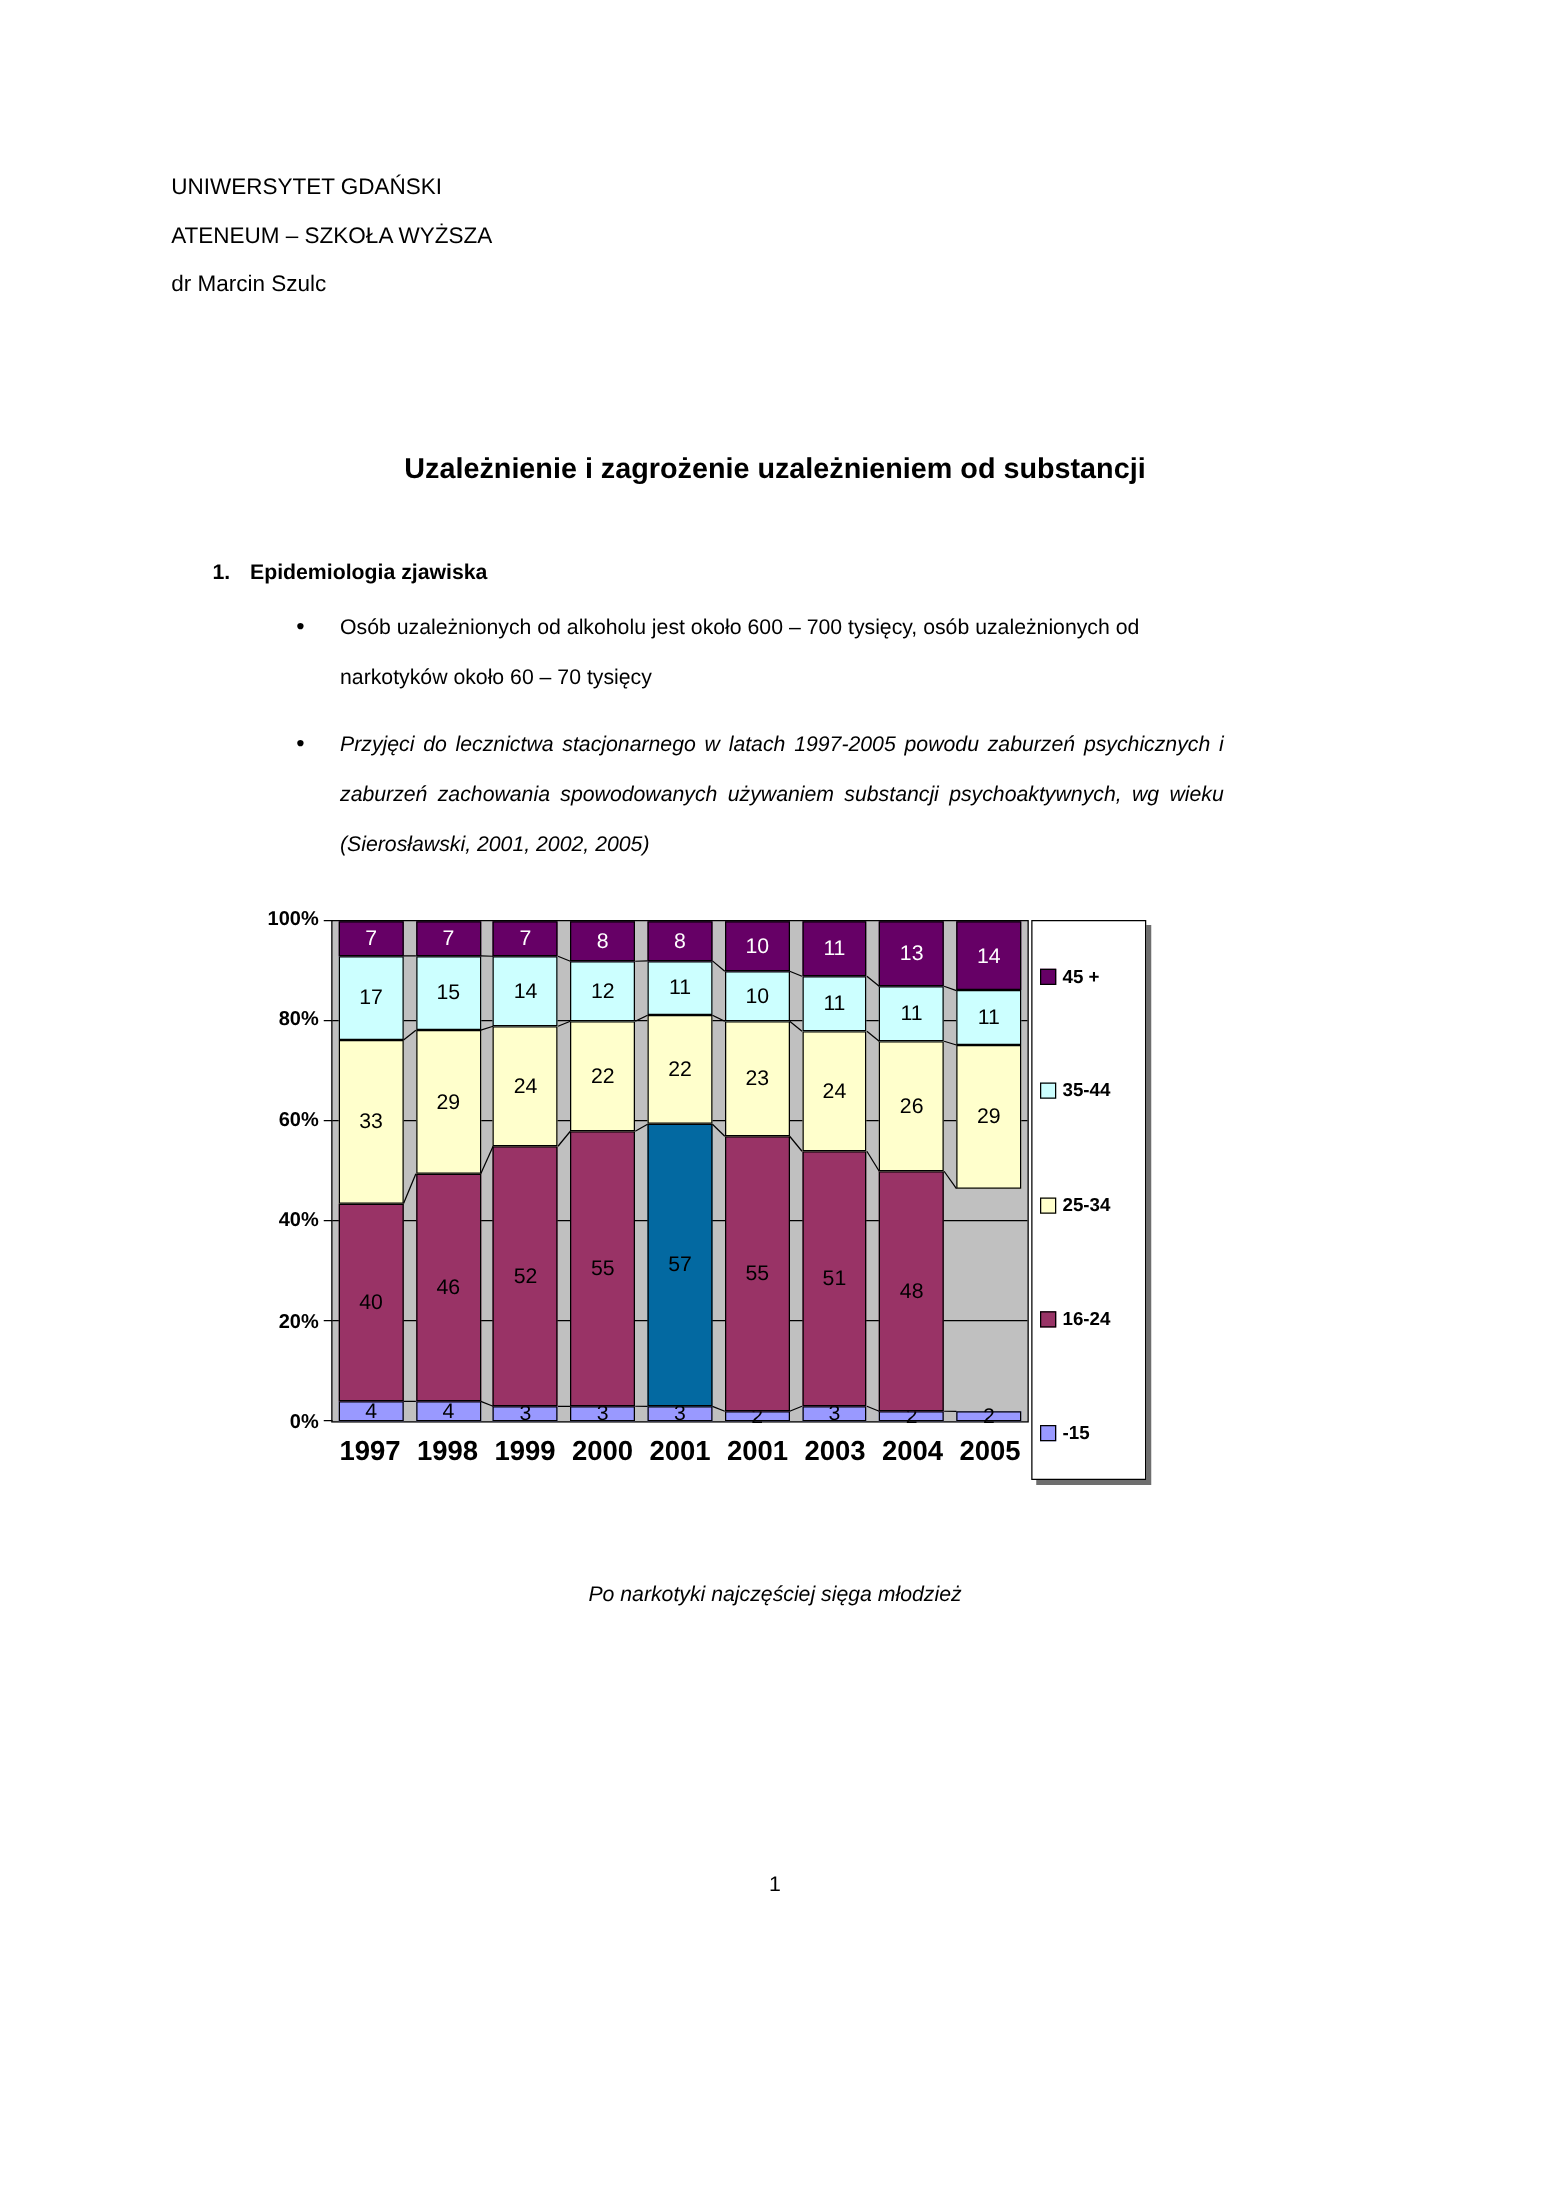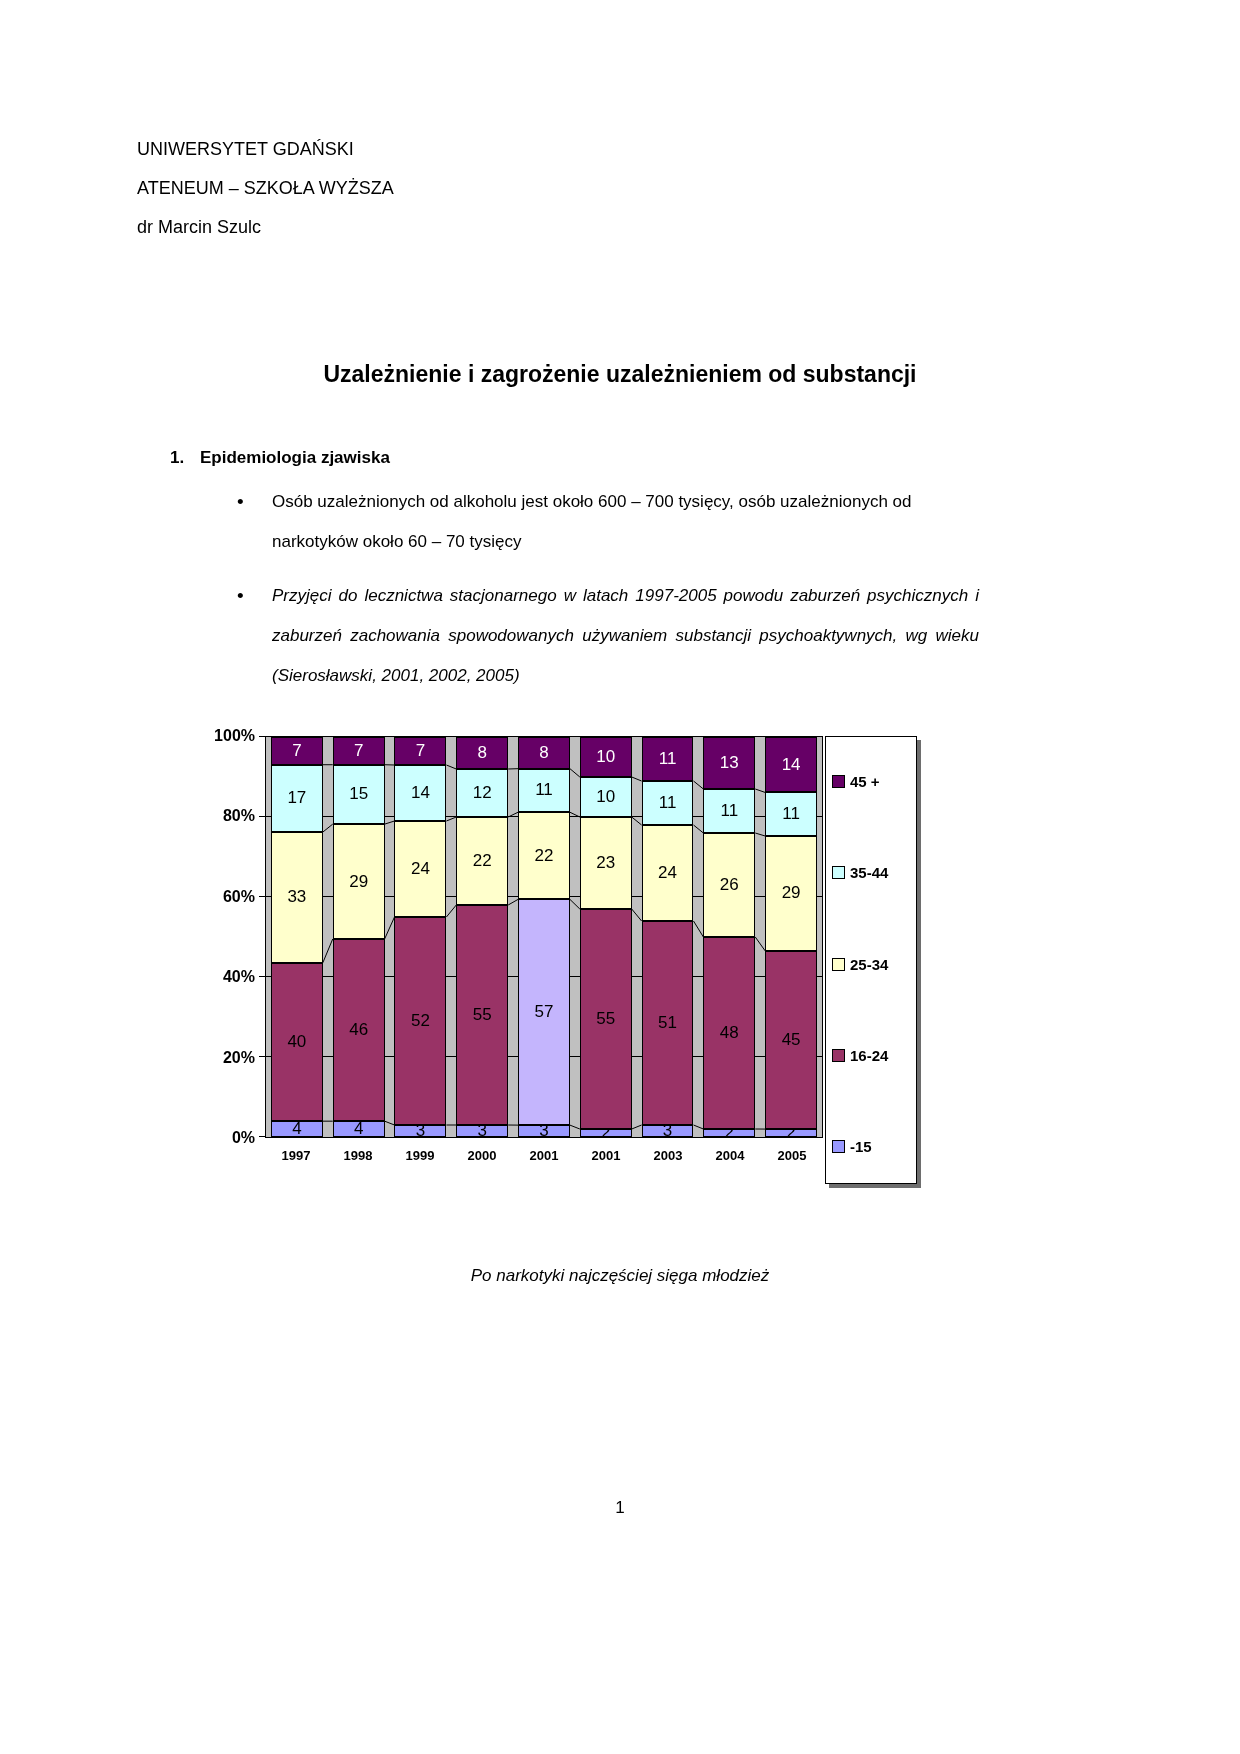--- a/index.html
+++ b/index.html
@@ -35,21 +35,21 @@
   .plot-col { flex:none; }
   .plot { width:558px; height:402px; background:#C0C0C0; border:1px solid #000; position:relative; }
   .gridline { position:absolute; left:0; right:0; height:1px; background:#000; }
   .tick { position:absolute; left:-7px; width:7px; height:1px; background:#000; }
   .bar { position:absolute; top:0; bottom:0; }
   .seg { position:absolute; left:0; right:0; border:1px solid #000; }
   .seglabel { position:absolute; left:50%; top:50%; transform:translate(-50%,-50%); font-size:17px; white-space:nowrap; }
   .series-lines { position:absolute; left:0; top:0; pointer-events:none; }
 
   .x-axis { display:flex; width:558px; margin-top:10px; }
-  .xtick { flex:1; text-align:center; font-size:13px; font-weight:bold; }
+  .xtick { flex:1; text-align:center; font-size:22px; font-weight:bold; }
 
   .legend {
     width:92px; min-height:448px; margin-left:2px; flex:none;
     background:#fff; border:1px solid #000; box-shadow:4px 4px 0 #6e6e6e;
     display:flex; flex-direction:column; justify-content:space-between;
     padding:36px 6px 28px 6px;
   }
   .legend-item { display:flex; align-items:center; gap:5px; font-size:15px; font-weight:bold; }
   .legend-swatch { width:13px; height:13px; border:1px solid #000; flex:none; }
 
@@ -173,21 +173,21 @@
                 <span class="seglabel" style="color: rgb(0, 0, 0);">12</span>
               </div>
               <div class="seg" style="bottom: 92%; height: 8%; background: rgb(102, 0, 102);">
                 <span class="seglabel" style="color: rgb(255, 255, 255);">8</span>
               </div>
             </div>
             <div class="bar" style="left: 252.053px; width: 51.8933px;">
               <div class="seg" style="bottom: 0%; height: 2.9703%; background: rgb(153, 153, 255);">
                 <span class="seglabel" style="color: rgb(0, 0, 0);">3</span>
               </div>
-              <div class="seg" style="bottom: 2.9703%; height: 56.4356%; background: #c4b5fd;">
+              <div class="seg" style="bottom: 2.9703%; height: 56.4356%; background: #0369a1;">
                 <span class="seglabel" style="color: rgb(0, 0, 0);">57</span>
               </div>
               <div class="seg" style="bottom: 59.4059%; height: 21.7822%; background: rgb(255, 255, 204);">
                 <span class="seglabel" style="color: rgb(0, 0, 0);">22</span>
               </div>
               <div class="seg" style="bottom: 81.1881%; height: 10.8911%; background: rgb(204, 255, 255);">
                 <span class="seglabel" style="color: rgb(0, 0, 0);">11</span>
               </div>
               <div class="seg" style="bottom: 92.0792%; height: 7.92079%; background: rgb(102, 0, 102);">
                 <span class="seglabel" style="color: rgb(255, 255, 255);">8</span>
@@ -240,23 +240,20 @@
               <div class="seg" style="bottom: 76%; height: 11%; background: rgb(204, 255, 255);">
                 <span class="seglabel" style="color: rgb(0, 0, 0);">11</span>
               </div>
               <div class="seg" style="bottom: 87%; height: 13%; background: rgb(102, 0, 102);">
                 <span class="seglabel" style="color: rgb(255, 255, 255);">13</span>
               </div>
             </div>
             <div class="bar" style="left: 499.164px; width: 51.8933px;">
               <div class="seg" style="bottom: 0%; height: 1.9802%; background: rgb(153, 153, 255);">
                 <span class="seglabel" style="color: rgb(0, 0, 0);">2</span>
-              </div>
-              <div class="seg" style="bottom: 1.9802%; height: 44.5545%; background: rgb(153, 51, 102);">
-                <span class="seglabel" style="color: rgb(0, 0, 0);">45</span>
               </div>
               <div class="seg" style="bottom: 46.5347%; height: 28.7129%; background: rgb(255, 255, 204);">
                 <span class="seglabel" style="color: rgb(0, 0, 0);">29</span>
               </div>
               <div class="seg" style="bottom: 75.2475%; height: 10.8911%; background: rgb(204, 255, 255);">
                 <span class="seglabel" style="color: rgb(0, 0, 0);">11</span>
               </div>
               <div class="seg" style="bottom: 86.1386%; height: 13.8614%; background: rgb(102, 0, 102);">
                 <span class="seglabel" style="color: rgb(255, 255, 255);">14</span>
               </div>

